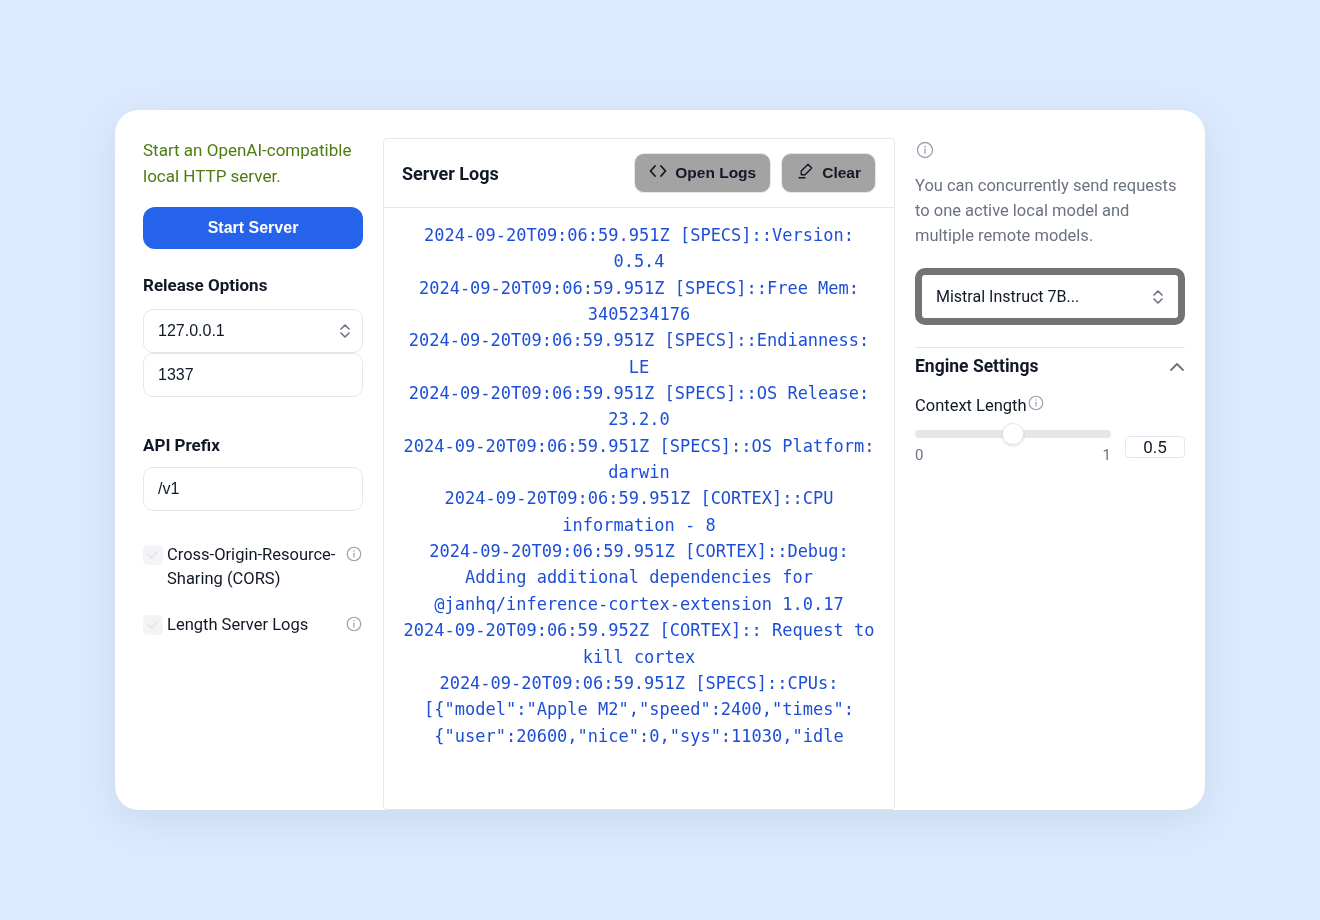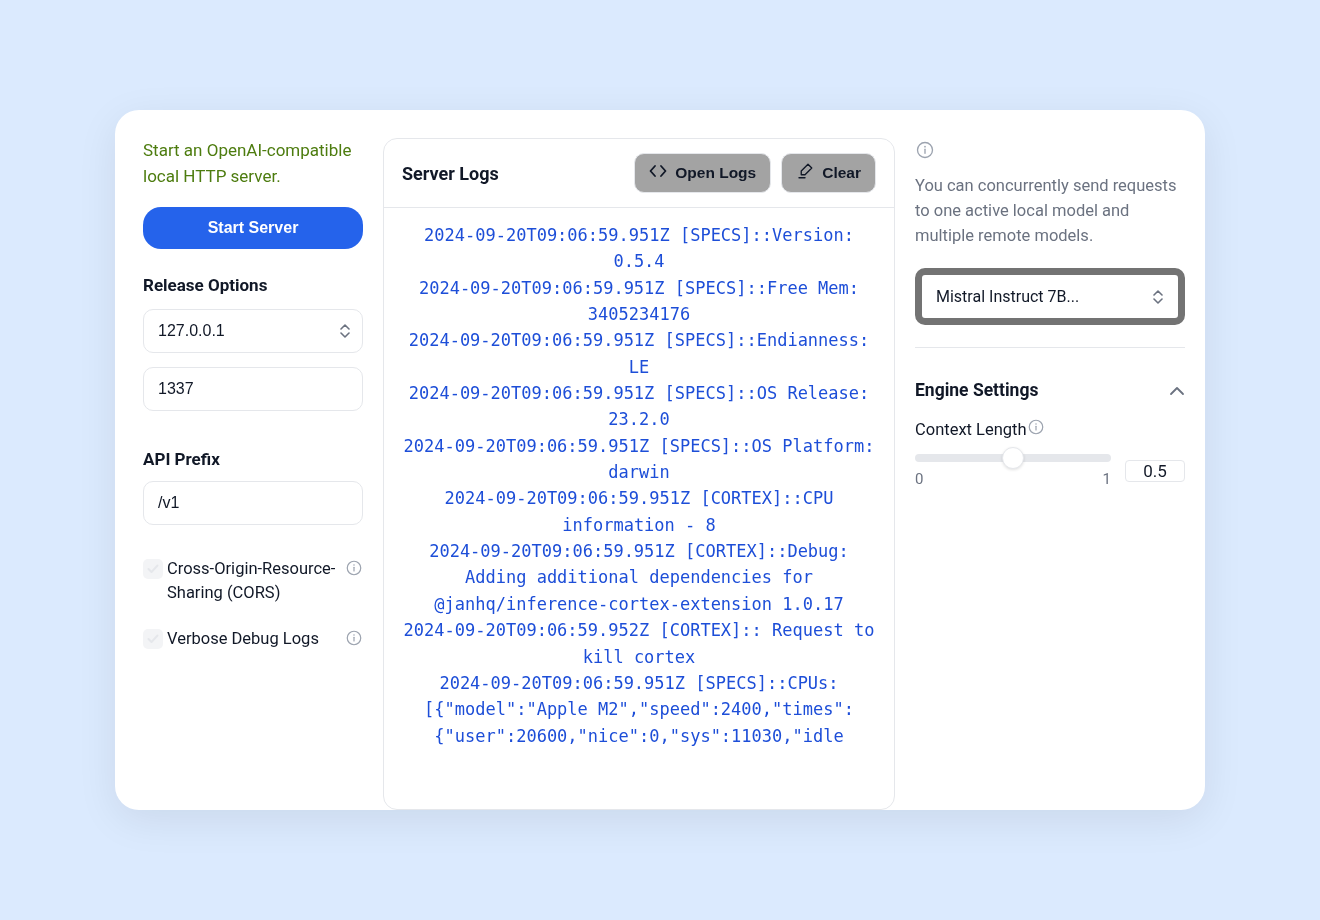--- a/index.html
+++ b/index.html
@@ -36,21 +36,21 @@
       color: #4d7c0f;
       font-size: 17px;
       line-height: 1.5;
       margin-bottom: 18px;
     }
     .start-btn {
       width: 100%;
       background: #2563eb;
       color: #fff;
       border: none;
-      border-radius: 18px;
+      border-radius: 12px;
       padding: 12px 0;
       font-size: 16px;
       font-weight: 600;
       cursor: pointer;
       margin-bottom: 26px;
     }
     .section-label {
       font-size: 17px;
       font-weight: 700;
       color: #111827;
@@ -62,21 +62,21 @@
       border-radius: 10px;
       padding: 12px 14px;
       font-size: 16px;
       color: #111827;
       margin-bottom: 10px;
       background: #fff;
       position: relative;
     }
     .input-row {
       position: relative;
-      margin-bottom: 14px;
+      margin-bottom: 0;
     }
     .input-row .input-field {
       margin-bottom: 0;
     }
     .chevrons {
       position: absolute;
       right: 12px;
       top: 50%;
       transform: translateY(-50%);
       display: flex;
@@ -121,21 +121,21 @@
     .info-icon-right {
       position: absolute;
       right: 0;
       top: 2px;
       color: #9ca3af;
     }
     
     .mid-col {
       flex: 1;
       border: 1px solid #e5e7eb;
-      border-radius: 14px;
+      border-radius: 4px;
       display: flex;
       flex-direction: column;
       min-width: 0;
       margin-right: 20px;
       overflow: hidden;
     }
     .logs-header {
       display: flex;
       align-items: center;
       justify-content: space-between;
@@ -208,21 +208,21 @@
       justify-content: space-between;
       cursor: pointer;
       margin-bottom: 22px;
     }
     .model-select .chevrons { position: static; transform:none; }
     .engine-header {
       display: flex;
       align-items: center;
       justify-content: space-between;
       border-top: 1px solid #e5e7eb;
-      padding-top: 32px;
+      padding-top: 8px;
       margin-bottom: 18px;
     }
     .engine-title {
       font-size: 17.5px;
       font-weight: 700;
       color: #111827;
     }
     .context-label-row {
       display: flex;
       align-items: center;
@@ -318,21 +318,21 @@
           </svg>
       </span>
     </div>
 
     <div class="checkbox-row">
       <span class="checkbox-box">
         <svg width="12" height="10" viewBox="0 0 12 10" fill="none">
             <path d="M1.5 5L4.5 8L10.5 1.5" stroke="#e5e7eb" stroke-width="2" stroke-linecap="round" stroke-linejoin="round"></path>
           </svg>
       </span>
-      <span class="checkbox-label">Verbose Debug Logs</span>
+      <span class="checkbox-label">Length Server Logs</span>
       <span class="info-icon-right">
         <svg width="18" height="18" viewBox="0 0 24 24" fill="none">
             <circle cx="12" cy="12" r="9" stroke="currentColor" stroke-width="1.6"></circle>
             <path d="M12 11v5" stroke="currentColor" stroke-width="1.6" stroke-linecap="round"></path>
             <circle cx="12" cy="8" r="1" fill="currentColor"></circle>
           </svg>
       </span>
     </div>
   </div>
 

